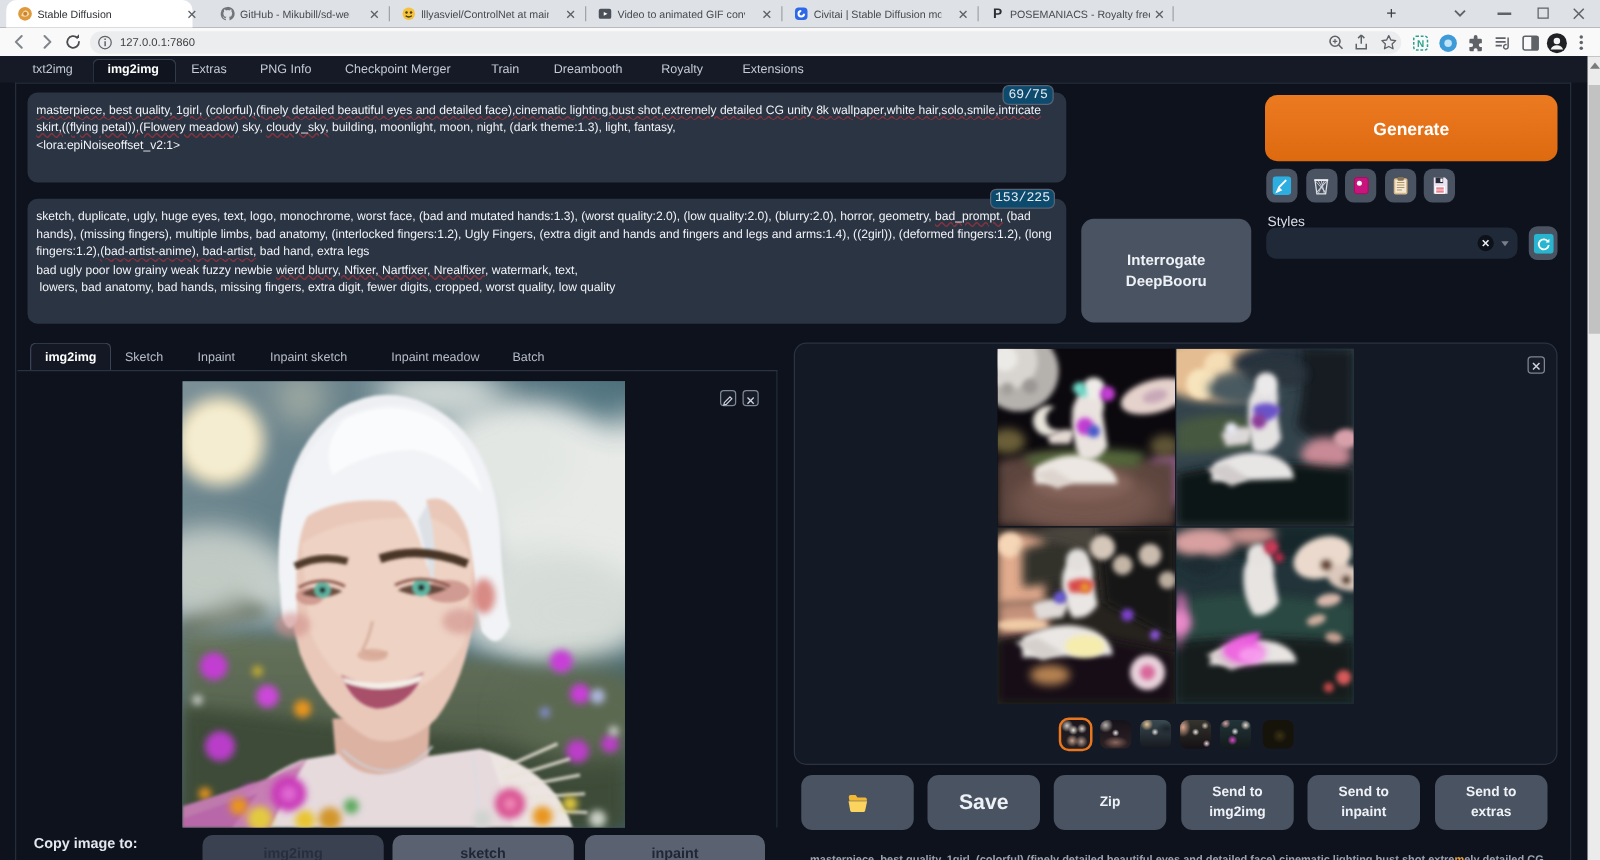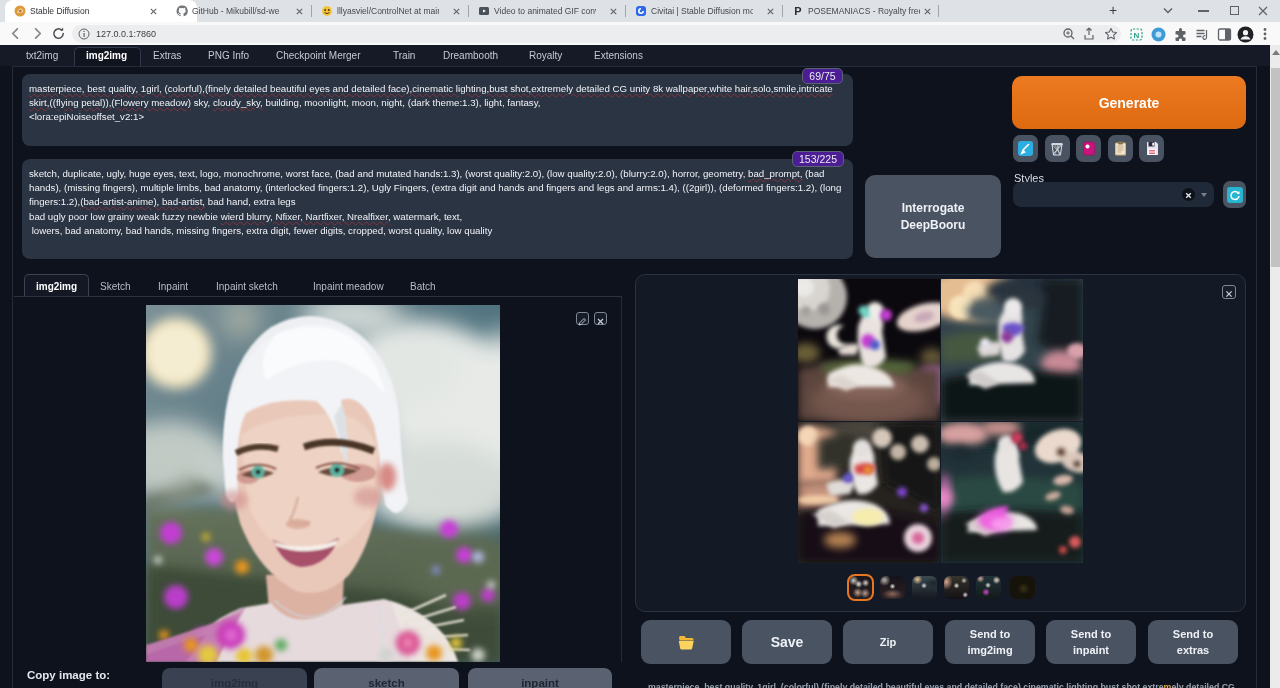--- a/index.html
+++ b/index.html
@@ -23,35 +23,35 @@
 #scrollbar { position:absolute; left:1270px; top:45px; width:10px; height:643px; background:#ebebeb; }
 #sb-thumb { position:absolute; left:1271px; top:68px; width:9px; height:199px; background:#c2c2c2; }
 #sb-arrow { position:absolute; left:1272px; top:50px; width:0; height:0; border-left:4px solid transparent; border-right:4px solid transparent; border-bottom:5px solid #7a7a7a; }
 #appborder { position:absolute; left:12px; top:66px; width:1245px; height:622px; border:1px solid #252d3b; border-bottom:none; }
 
 .navtab { position:absolute; top:0; font-size:10px; color:#c3cad6; white-space:nowrap; }
 #nav-active { position:absolute; left:74px; top:2px; width:67px; height:19px; border:1px solid #323b4c; border-bottom:none; border-radius:5px 5px 0 0; background:#10141f; }
 
 .sp { text-decoration: underline wavy #86323c 1px; text-underline-offset:0.5px; }
 textarea, .ta { background:#2b3443; border-radius:8px; color:#f1f3f7; font-family:"Liberation Sans", sans-serif; }
-.badge { position:absolute; background:#4c1d95; border:1px solid #5a6373; border-radius:5px; color:#e8ebf0; font-size:10.5px; text-align:center; z-index:5; }
+.badge { position:absolute; background:#0c4a6e; border:1px solid #5a6373; border-radius:5px; color:#e8ebf0; font-size:10.5px; text-align:center; z-index:5;font-family:Liberation Mono, monospace; }
 .graybtn { position:absolute; background:#4a5362; border-radius:10px; color:#eef1f5; font-weight:bold; display:flex; align-items:center; justify-content:center; text-align:center; }
 
 
 .itab { position:absolute; top:282px; font-size:10px; color:#b6bdc9; white-space:nowrap; }
 
 
 .gimg { position:absolute; overflow:hidden; }
 .thumb { position:absolute; border-radius:6px; overflow:hidden; }
 </style>
 </head>
 <body>
 <div id="stage">
   <div id="tabstrip">
-    <div class="tab active" style="left:5px;width:192px;">
+    <div class="tab active" style="left:5px;width:149px;">
       <svg class="fav" viewBox="0 0 12 12">
           <circle cx="6" cy="6" r="5.5" fill="#de9a3a"></circle>
           <path d="M3 7.5 Q4 4 6.5 3.2 Q9 4 9.3 6.5 Q7 9.5 3 7.5Z" fill="#f2dbae"></path>
           <circle cx="6.2" cy="6" r="1.6" fill="#c97f2e"></circle>
         </svg>
       <span class="title" style="width:110px;">Stable Diffusion</span>
         <svg class="x" style="left:143px;" viewBox="0 0 11 11">
           <path d="M2.8 2.8l5.4 5.4M8.2 2.8l-5.4 5.4" stroke="#5f6368" stroke-width="1.1"></path>
         </svg>
     </div>
@@ -586,21 +586,21 @@
       radial-gradient(circle 4px at 40% 70%, #d848c8 0%, transparent 100%),
       linear-gradient(#223439,#131a1a);"></div>
     <div class="thumb" style="left:1010px;top:531px;width:25px;height:23px;background:radial-gradient(circle 6px at 55% 55%, #3a3214 0%, transparent 100%),#16130a;"></div>
 
     <div class="graybtn" style="left:641px;top:575px;width:90px;height:44px;border-radius:9px;">
       <svg width="17" height="15" viewBox="0 0 17 15">
           <path d="M1 2.5A1.5 1.5 0 0 1 2.5 1h4l1.5 2h6A1.5 1.5 0 0 1 15.5 4.5v1h-14z" fill="#f2b834"></path>
           <path d="M.8 6h14.9l-1.6 7.5a1.5 1.5 0 0 1-1.5 1H3.7a1.5 1.5 0 0 1-1.5-1z" fill="#fbd45f"></path>
         </svg>
     </div>
-    <div class="graybtn" style="left:742px;top:575px;width:90px;height:44px;border-radius:9px;font-size:14px;">Save</div>
+    <div class="graybtn" style="left:742px;top:575px;width:90px;height:44px;border-radius:9px;font-size:17px;">Save</div>
     <div class="graybtn" style="left:843px;top:575px;width:90px;height:44px;border-radius:9px;font-size:11px;">Zip</div>
     <div class="graybtn" style="left:945px;top:575px;width:90px;height:44px;border-radius:9px;font-size:11px;line-height:16px;">Send to<br>img2img</div>
     <div class="graybtn" style="left:1046px;top:575px;width:90px;height:44px;border-radius:9px;font-size:11px;line-height:16px;">Send to<br>inpaint</div>
     <div class="graybtn" style="left:1148px;top:575px;width:90px;height:44px;border-radius:9px;font-size:11px;line-height:16px;">Send to<br>extras</div>
 
     <div style="position:absolute;left:648px;top:637px;width:592px;font-size:8.8px;color:#9aa3b0;font-weight:bold;white-space:nowrap;overflow:hidden;">masterpiece, best quality, 1girl, (colorful),(finely detailed beautiful eyes and detailed face),cinematic lighting,bust shot,extre<span style="color:#e8a33d;">m</span>ely detailed CG</div>
   </div>
   <div id="scrollbar"></div>
   <div id="sb-thumb"></div>
   <div id="sb-arrow"></div>

